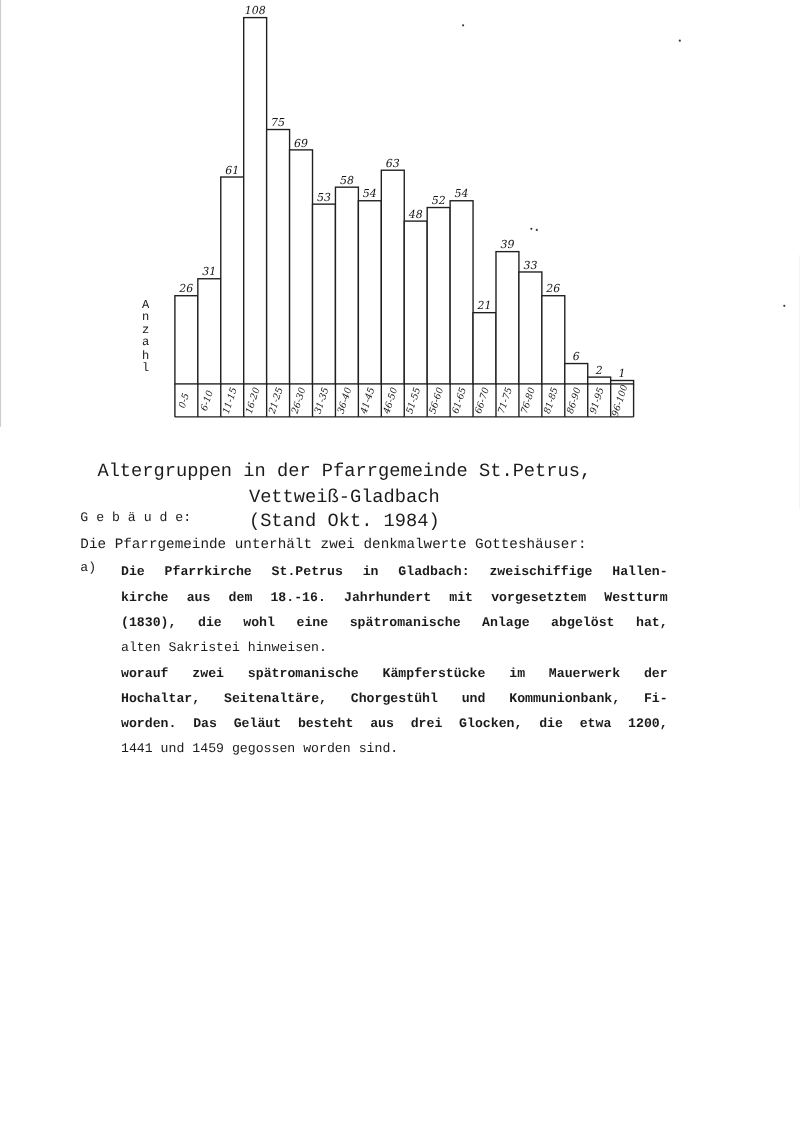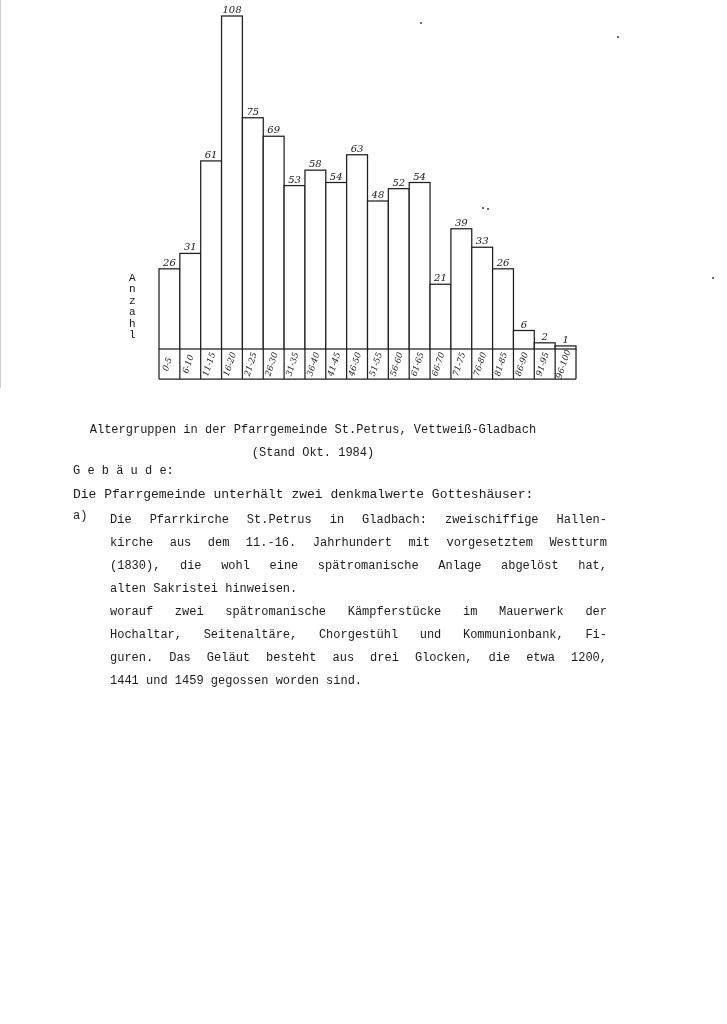--- a/index.html
+++ b/index.html
@@ -9,27 +9,27 @@
     margin:0 auto;
   }
   #chart-svg{position:absolute;left:0;top:0;}
   .val{font-family:"DejaVu Serif",serif;font-style:italic;font-size:10px;fill:#161616;}
   .cat{font-family:"DejaVu Serif",serif;font-style:italic;font-size:8.5px;fill:#161616;}
   .ylabel{
     position:absolute;left:129px;top:273px;font-size:11px;line-height:11.4px;
     white-space:pre-line;letter-spacing:0;color:#161616;
   }
   .caption{position:absolute;left:43px;top:419px;width:540px;text-align:center;
-    font-size:12px;line-height:22.5px;}
+    font-size:17px;line-height:22.5px;}
   .heading{position:absolute;left:73px;top:464px;font-size:12px;}
   .intro{position:absolute;left:73px;top:487px;font-size:13px;}
   .marker{position:absolute;left:73px;top:509px;font-size:12px;}
   .para{position:absolute;left:110px;top:509px;width:497px;font-size:12px;}
   .pline{line-height:23px;}
-  .pline.just{text-align:justify;text-align-last:justify;text-justify:inter-word;}
+  .pline.just{text-align:justify;text-align-last:justify;text-justify:inter-word;font-weight:bold;}
   .edge-line{position:absolute;left:0;top:0;width:1px;height:388px;background:#cccccc;}
   .speck{position:absolute;width:2px;height:2px;background:#3a3a3a;border-radius:50%;}
 </style>
 </head>
 <body>
 
 <div class="page">
 
   <svg id="chart-svg" width="727" height="400" viewBox="0 0 727 400">
       <rect x="159" y="268.8333333333333" width="20.85" height="80.16666666666667" fill="#ffffff" stroke="#1f1f1f" stroke-width="1.25"></rect>
@@ -126,26 +126,26 @@
   <div class="caption">
     <div>Altergruppen in der Pfarrgemeinde St.Petrus, Vettweiß-Gladbach</div>
     <div>(Stand Okt. 1984)</div>
   </div>
 
   <div class="heading">G e b ä u d e:</div>
   <div class="intro">Die Pfarrgemeinde unterhält zwei denkmalwerte Gotteshäuser:</div>
   <div class="marker">a)</div>
   <div class="para">
       <div class="pline just">Die Pfarrkirche St.Petrus in Gladbach: zweischiffige Hallen-</div>
-      <div class="pline just">kirche aus dem 11.-16. Jahrhundert mit vorgesetztem Westturm</div>
+      <div class="pline just">kirche aus dem 18.-16. Jahrhundert mit vorgesetztem Westturm</div>
       <div class="pline just">(1830), die wohl eine spätromanische Anlage abgelöst hat,</div>
       <div class="pline">alten Sakristei hinweisen.</div>
       <div class="pline just">worauf zwei spätromanische Kämpferstücke im Mauerwerk der</div>
       <div class="pline just">Hochaltar, Seitenaltäre, Chorgestühl und Kommunionbank, Fi-</div>
-      <div class="pline just">guren. Das Geläut besteht aus drei Glocken, die etwa 1200,</div>
+      <div class="pline just">worden. Das Geläut besteht aus drei Glocken, die etwa 1200,</div>
       <div class="pline">1441 und 1459 gegossen worden sind.</div>
     </div>
 
   <div class="edge-line"></div>
   <div class="speck" style="left:420px;top:22px;"></div>
   <div class="speck" style="left:617px;top:36px;"></div>
   <div class="speck" style="left:482px;top:207px;"></div>
   <div class="speck" style="left:487px;top:208px;"></div>
   <div class="speck" style="left:712px;top:277px;"></div>
 </div>

